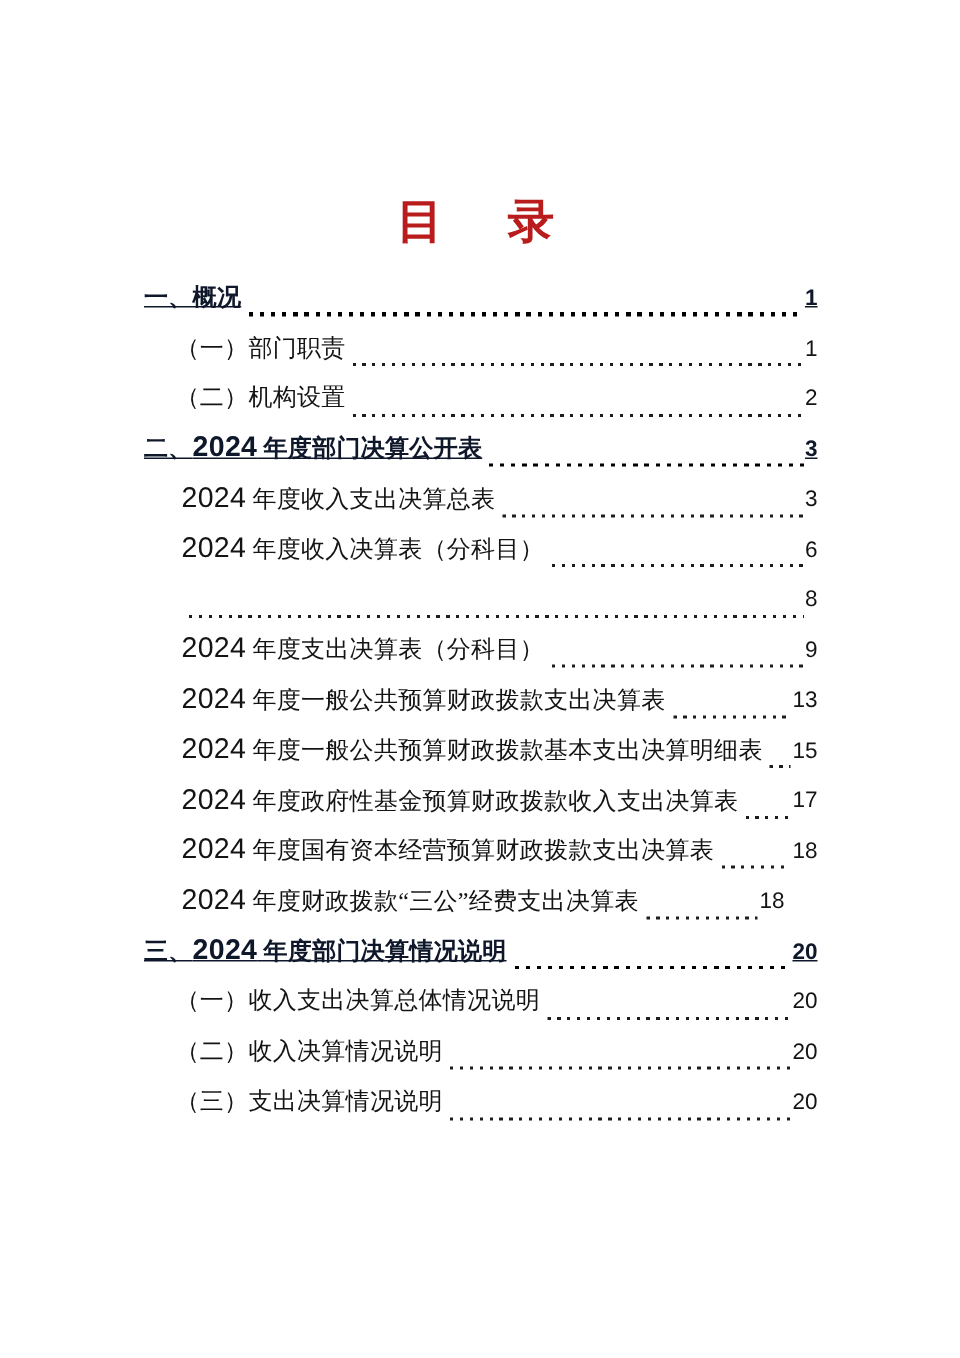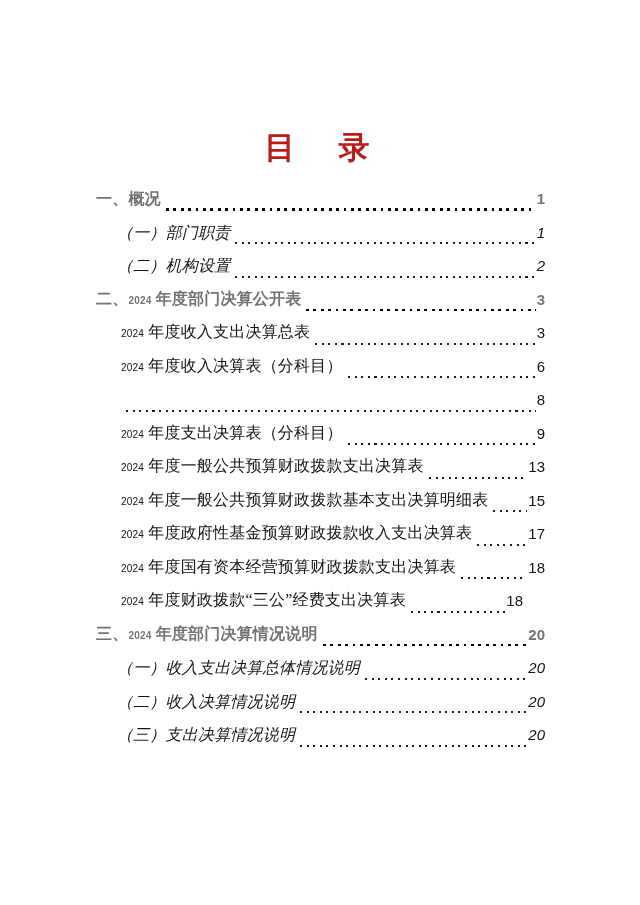--- a/index.html
+++ b/index.html
@@ -29,45 +29,45 @@
   }
   .row {
     display: flex;
     align-items: center;
     height: 33.5px;
     font-size: 16px;
     line-height: 33.5px;
     white-space: nowrap;
   }
   .row .label { flex: 0 0 auto; letter-spacing: 0.2px; }
-  .row.ind-a { padding-left: 21px; font-style: italic; }
+  .row.ind-a { padding-left: 21px; }
   .row.ind-b { padding-left: 25px; }
   .row.short { padding-right: 22px; }
-  .row.b { font-weight: 700; color: #737373; }
+  .row.b { font-weight: 700; color: #0f172a; text-decoration: underline; }
   .dots { flex: 1 1 auto; position: relative; margin: 0 1px 0 5px; min-width: 8px; }
   .dots::after {
     content: "";
     position: absolute;
     left: 0; right: 0;
     bottom: -12px;
     height: 2px;
     background-image: repeating-linear-gradient(to right, #1d1d1d 0, #1d1d1d 2.1px, transparent 2.1px, transparent 6.6px);
   }
   .b .dots::after {
     height: 2.7px;
     bottom: -12px;
     background-image: repeating-linear-gradient(to right, #000000 0, #000000 2.8px, transparent 2.8px, transparent 7.4px);
   }
   .page-num {
     flex: 0 0 auto;
     font-family: "Liberation Sans", "DejaVu Sans", sans-serif;
     font-size: 15px;
   }
   .b .page-num { font-weight: 700; }
-  .num { font-family: "Liberation Sans", "DejaVu Sans", sans-serif; font-size: 10px; }
+  .num { font-family: "Liberation Sans", "DejaVu Sans", sans-serif; font-size: 19px; }
 </style>
 </head>
 <body>
 
 <div class="page">
   <h1 class="title">目　录</h1>
 
   <nav class="toc">
     <div class="row b">
       <span class="label">一、概况</span>

